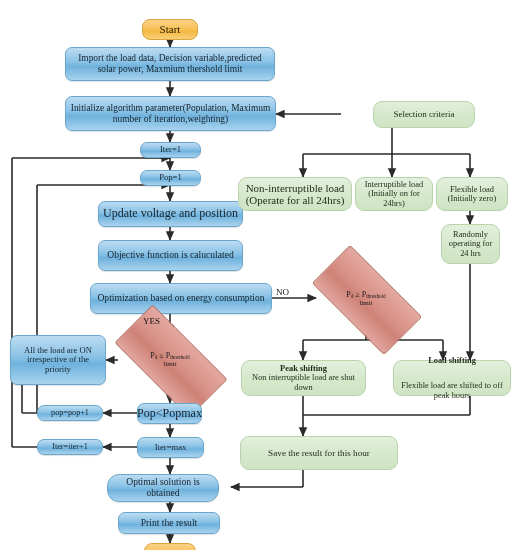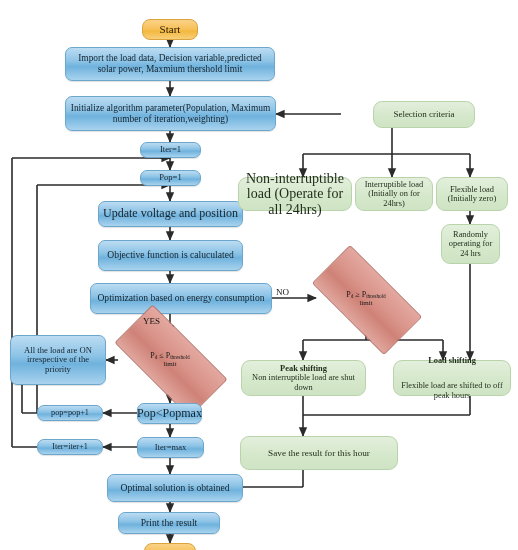--- a/index.html
+++ b/index.html
@@ -212,37 +212,37 @@
   </div>
 
   <div class="node blue" style="left:37px;top:424px;width:66px;height:16px;font-size:8.2px;">
     <span class="txt">Iter=iter+1</span>
   </div>
 
   <div class="node blue" style="left:137px;top:422px;width:67px;height:21px;font-size:8.6px;">
     <span class="txt">Iter=max</span>
   </div>
 
-  <div class="node blue" style="left:107px;top:459px;width:136px;height:28px;font-size:9.6px;">
+  <div class="node blue" style="left:107px;top:459px;width:112px;height:28px;font-size:9.6px;border-radius:12px;">
     <span class="txt">Optimal solution is obtained</span>
   </div>
 
   <div class="node blue" style="left:118px;top:497px;width:102px;height:22px;font-size:9.6px;">
     <span class="txt">Print the result</span>
   </div>
 
   <div class="node orange" style="left:144px;top:528px;width:52px;height:20px;font-size:11px;">
     <span class="txt">End</span>
   </div>
 
   <div class="node green" style="left:341px;top:86px;width:102px;height:27px;font-size:9px;margin-left:32px;">
     <span class="txt">Selection criteria</span>
   </div>
 
-  <div class="node green" style="left:238px;top:162px;width:114px;height:34px;font-size:14px;">
+  <div class="node green" style="left:238px;top:162px;width:114px;height:34px;font-size:11px;">
     <span class="txt">Non-interruptible load (Operate for all 24hrs)</span>
   </div>
 
   <div class="node green" style="left:355px;top:162px;width:78px;height:34px;font-size:8.4px;">
     <span class="txt">Interruptible load (Initially on for 24hrs)</span>
   </div>
 
   <div class="node green" style="left:436px;top:162px;width:72px;height:34px;font-size:8.4px;">
     <span class="txt">Flexible load (Initially zero)</span>
   </div>

